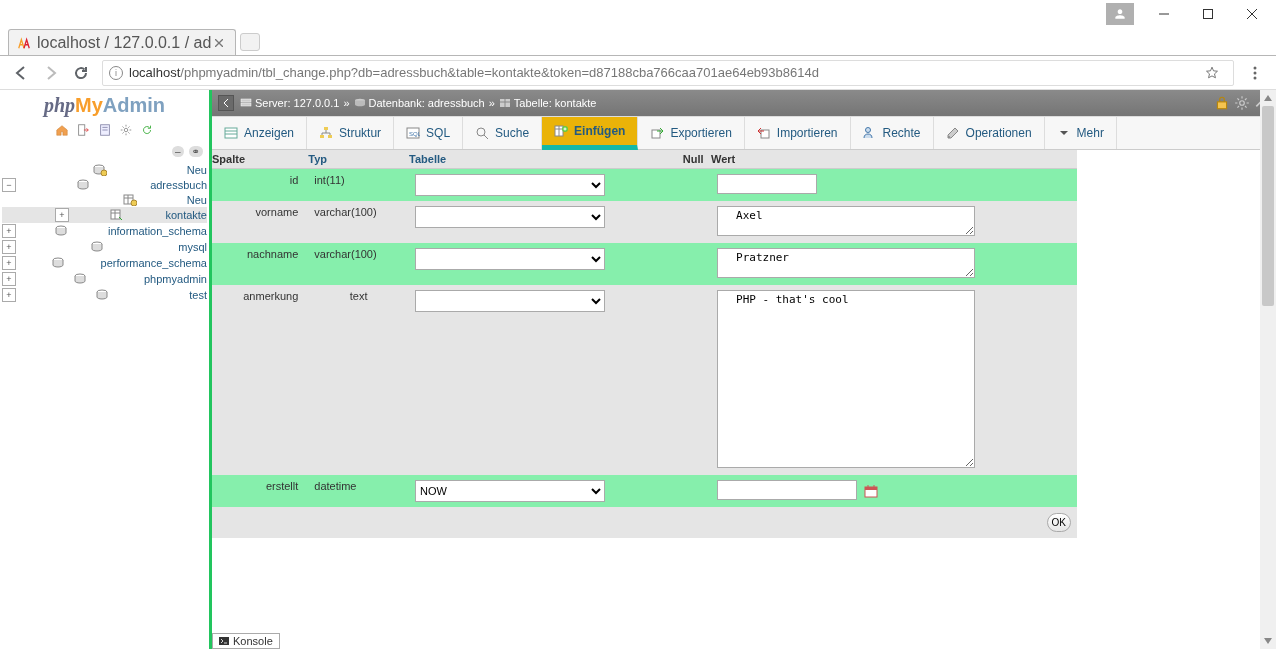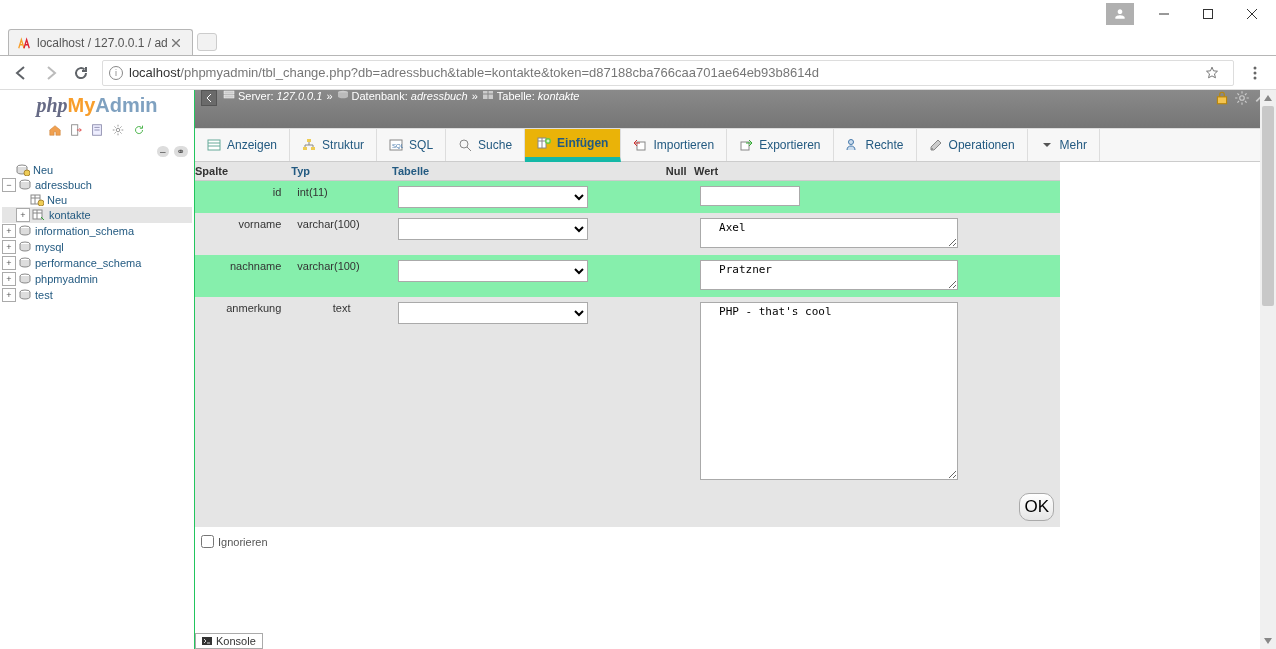--- a/index.html
+++ b/index.html
@@ -8,62 +8,62 @@
 
 .titlebar { height: 28px; background: #fff; display: flex; justify-content: flex-end; align-items: center; padding: 0 2px; }
 .titlebar .avatar-box { width: 28px; height: 22px; background: #b0b0b0; display: flex; align-items: center; justify-content: center; margin-right: 8px; }
 .titlebar .avatar-box svg { width: 14px; height: 14px; fill: #fff; }
 .titlebar .win-btn { width: 44px; height: 28px; display: flex; align-items: center; justify-content: center; cursor: pointer; }
 .titlebar .win-btn svg { stroke: #333; stroke-width: 1; fill: none; }
 
 .tabbar { height: 28px; background: #fff; display: flex; align-items: flex-end; padding-left: 8px; border-bottom: 1px solid #b6b6b6; }
 .tab { height: 26px; background: #f2f2f2; border: 1px solid #b6b6b6; border-bottom: none; border-radius: 3px 3px 0 0; display: flex; align-items: center; padding: 0 8px; min-width: 170px; position: relative; }
 .tab .favicon { width: 14px; height: 14px; margin-right: 6px; }
-.tab .tab-title { color: #555; font-size: 12px; }
+.tab .tab-title { color: #555; font-size: 16px; }
 .tab .tab-close { margin-left: auto; width: 16px; height: 16px; display: flex; align-items: center; justify-content: center; cursor: pointer; }
 .tab .tab-close svg { stroke: #777; stroke-width: 1.3; }
 .newtab { width: 20px; height: 18px; margin-left: 4px; margin-bottom: 4px; background: #f2f2f2; border: 1px solid #ccc; border-radius: 3px; }
 
 .addrbar { height: 34px; display: flex; align-items: center; padding: 0 6px; border-bottom: 1px solid #ddd; }
 .nav-btn { width: 30px; height: 30px; display: flex; align-items: center; justify-content: center; cursor: pointer; }
 .nav-btn.dis svg { stroke: #bbb; }
 .nav-btn svg { stroke: #5f6368; stroke-width: 2; fill: none; }
 .url-box { flex: 1; height: 26px; border: 1px solid #ddd; border-radius: 2px; display: flex; align-items: center; padding: 0 6px; margin: 0 6px; }
 .url-box .info-icon { width: 14px; height: 14px; border: 1px solid #888; border-radius: 50%; display: flex; align-items: center; justify-content: center; font-size: 9px; color: #888; margin-right: 6px; }
 .url-box .url-text { font-size: 13px; color: #777; }
 .url-box .url-text .host { color: #333; }
 .star-btn, .menu-btn { width: 30px; height: 30px; display: flex; align-items: center; justify-content: center; cursor: pointer; }
 
 
 .app { display: flex; height: calc(100vh - 90px); }
-.sidebar { width: 195px; background: #fff; border-right: 1px solid #22c55e; display: flex; flex-direction: column; }
+.sidebar { width: 212px; background: #fff; border-right: 3px solid #22c55e; display: flex; flex-direction: column; }
 .logo { padding: 4px 8px; text-align: center; }
 .logo .phptxt { font-size: 20px; font-weight: bold; }
 .logo .php1 { color: #666a85; font-family: Georgia, serif; font-style: italic; }
 .logo .php2 { color: #f89e2b; }
 .logo .php3 { color: #7fa1c0; }
 .icon-row { text-align: center; padding: 2px 0 4px; }
 .icon-row span { display: inline-block; width: 14px; height: 14px; margin: 0 2px; }
 .tabs-mini { display: flex; border-bottom: 1px solid #ddd; padding: 0 4px; }
 .tabs-mini a { padding: 3px 6px; color: #235a81; font-size: 11px; cursor: pointer; }
 .toggle-row { text-align: right; padding: 2px 6px; }
 .toggle-row span { display: inline-block; background: #ddd; border-radius: 8px; padding: 0 3px; font-size: 10px; color: #555; margin-left: 2px; }
 
 .tree { padding: 4px 2px; font-size: 11px; color: #235a81; overflow-y: auto; flex: 1; }
-.tree-row { display: flex; align-items: center; padding: 1px 0; white-space: nowrap; cursor: pointer; }
+.tree-row { display: flex; align-items: center; padding: 1px 0; white-space: nowrap; cursor: pointer; justify-content: space-between; }
 .tree-row.sel { background: #e5e5e5; }
 .tree .tog { width: 14px; height: 14px; border: 1px solid #aaa; background: #fff; display: inline-flex; align-items: center; justify-content: center; font-size: 9px; line-height: 1; color: #555; margin-right: 2px; flex-shrink: 0; }
 .tree .sp { display: inline-block; width: 14px; flex-shrink: 0; }
 .tree .ic { width: 14px; height: 12px; display: inline-flex; align-items: center; justify-content: center; margin-right: 3px; flex-shrink: 0; }
 .tree .lbl { color: #235a81; }
 
 .main { flex: 1; display: flex; flex-direction: column; background: #fff; overflow: hidden; }
-.breadcrumb { height: 38px; background: #888; background: linear-gradient(#8a8a8a,#757575); color: #fff; display: flex; align-items: flex-start; padding: 0 6px; font-size: 11px; }
+.breadcrumb { height: 26px; background: #888; background: linear-gradient(#8a8a8a,#757575); color: #fff; display: flex; align-items: center; padding: 0 6px; font-size: 11px; }
 .breadcrumb .arrow-back { width: 16px; height: 16px; background: #6a6a6a; border: 1px solid #555; display: flex; align-items: center; justify-content: center; margin-right: 6px; cursor: pointer; }
-.breadcrumb a { color: #fff; text-decoration: none; cursor: pointer; font-style: italic; }
+.breadcrumb a { color: #fff; text-decoration: none; cursor: pointer; }
 .breadcrumb .sep { margin: 0 4px; color: #fff; }
 .breadcrumb .bc-ic { display: inline-block; width: 12px; height: 10px; margin-right: 3px; vertical-align: middle; }
 .breadcrumb .right-icons { margin-left: auto; display: flex; gap: 4px; }
 .breadcrumb .right-icons span { width: 16px; height: 16px; display: flex; align-items: center; justify-content: center; cursor: pointer; }
 
 .topnav { height: 34px; background: #f7f7f7; border-top: 1px solid #ddd; border-bottom: 1px solid #ccc; display: flex; align-items: stretch; }
 .topnav .item { display: flex; align-items: center; padding: 0 12px; border-right: 1px solid #ddd; color: #235a81; font-size: 12px; cursor: pointer; gap: 6px; }
 .topnav .item.active { background: #eab308; border-bottom: 5px solid #14b8a6; margin-bottom: -1px; font-weight: bold; }
 .topnav .item .nic { width: 14px; height: 14px; display: inline-block; }
 
@@ -77,21 +77,21 @@
 table.ins .col-sp { text-align: right; padding-right: 10px; }
 table.ins select { width: 190px; height: 22px; border: 1px solid #aaa; background: #fff; font-size: 11px; }
 table.ins input[type=text] { height: 20px; border: 1px solid #aaa; padding: 0 4px; font-size: 11px; }
 table.ins textarea { border: 1px solid #aaa; padding: 2px 18px; font-family: monospace; font-size: 11px; resize: both; }
 .wert-s { width: 100px; }
 .wert-m { width: 258px; height: 30px; }
 .wert-l { width: 258px; height: 178px; }
 .cal-ic { display: inline-block; width: 14px; height: 14px; margin-left: 4px; vertical-align: middle; cursor: pointer; }
 
 .ok-row { background: #e5e5e5; padding: 6px; text-align: right; width: 865px; }
-.ok-btn { background: linear-gradient(#fff,#e6e6e6); border: 1px solid #aaa; border-radius: 10px; padding: 3px 4px; font-size: 17px; cursor: pointer; }
+.ok-btn { background: linear-gradient(#fff,#e6e6e6); border: 1px solid #aaa; border-radius: 10px; padding: 3px 4px; font-size: 10px; cursor: pointer; }
 
 .ignore-row { padding: 8px 6px 2px; font-size: 11px; color: #555; display: flex; align-items: center; gap: 4px; }
 .konsole { position: absolute; bottom: 0; left: 0; background: #fff; border: 1px solid #aaa; padding: 1px 6px; font-size: 11px; color: #333; display: flex; align-items: center; gap: 4px; }
 
 .scrollbar-v { position: absolute; right: 0; top: 90px; bottom: 0; width: 16px; background: #f0f0f0; }
 .scrollbar-v .thumb { position: absolute; left: 2px; right: 2px; top: 16px; height: 200px; background: #c8c8c8; border-radius: 2px; }
 .scrollbar-v .arr { position: absolute; left: 0; right: 0; height: 16px; display: flex; align-items: center; justify-content: center; }
 .scrollbar-v .arr.top { top: 0; }
 .scrollbar-v .arr.bot { bottom: 0; }
 </style>
@@ -390,31 +390,31 @@
               <line x1="1" y1="5" x2="9" y2="5" stroke="#888"></line>
               <line x1="5" y1="2" x2="5" y2="12" stroke="#888"></line>
               <circle cx="11" cy="5" r="3" fill="#6c4"></circle>
               <line x1="11" y1="3.5" x2="11" y2="6.5" stroke="#fff"></line>
               <line x1="9.5" y1="5" x2="12.5" y2="5" stroke="#fff"></line>
             </svg></span>
           <span>Einfügen</span>
         </div>
       <div class="item">
           <span class="nic"><svg viewBox="0 0 14 14">
+              <rect x="2" y="4" width="8" height="8" fill="#fff" stroke="#888"></rect>
+              <path d="M10 2l3 3-3 3M13 5H7" stroke="#3a3" fill="none"></path>
+            </svg></span>
+          <span>Exportieren</span>
+        </div>
+      <div class="item">
+          <span class="nic"><svg viewBox="0 0 14 14">
               <rect x="4" y="4" width="8" height="8" fill="#fff" stroke="#888"></rect>
               <path d="M4 2L1 5l3 3M1 5h6" stroke="#c33" fill="none"></path>
             </svg></span>
           <span>Importieren</span>
-        </div>
-      <div class="item">
-          <span class="nic"><svg viewBox="0 0 14 14">
-              <rect x="2" y="4" width="8" height="8" fill="#fff" stroke="#888"></rect>
-              <path d="M10 2l3 3-3 3M13 5H7" stroke="#3a3" fill="none"></path>
-            </svg></span>
-          <span>Exportieren</span>
         </div>
       <div class="item">
           <span class="nic"><svg viewBox="0 0 14 14">
               <circle cx="5" cy="4" r="2.5" fill="#cde" stroke="#47a"></circle>
               <path d="M1 12c0-3 2-4 4-4s4 1 4 4" fill="#cde" stroke="#47a"></path>
             </svg></span>
           <span>Rechte</span>
         </div>
       <div class="item">
           <span class="nic"><svg viewBox="0 0 14 14">
@@ -464,29 +464,40 @@
             <td></td>
             <td><textarea class="wert-m" style="">Pratzner</textarea></td>
           </tr>
           <tr class="even">
             <td class="col-sp">anmerkung</td>
             <td style="text-align:center">text</td>
             <td><select><option></option></select></td>
             <td></td>
             <td><textarea class="wert-l" style="">PHP - that's cool</textarea></td>
           </tr>
+          <tr class="odd">
+            <td class="col-sp">erstellt</td>
+            <td>datetime</td>
+            <td><select><option>NOW</option></select></td>
+            <td></td>
+            <td>
+              <input type="text" style="width: 140px;" value="">
+              <span class="cal-ic"><svg viewBox="0 0 14 14">
+                    <rect x="1" y="3" width="12" height="10" fill="#fff" stroke="#c55"></rect>
+                    <rect x="1" y="3" width="12" height="3" fill="#c55"></rect>
+                    <line x1="4" y1="1" x2="4" y2="4" stroke="#c55"></line>
+                    <line x1="10" y1="1" x2="10" y2="4" stroke="#c55"></line>
+                  </svg></span>
+            </td>
+          </tr>
         </tbody>
       </table>
       <div class="ok-row">
         <button class="ok-btn">OK</button>
       </div>
-      <div class="ignore-row">
-        <input type="checkbox" style="">
-        <span>Ignorieren</span>
-      </div>
       <div class="konsole">
         <span><svg width="10" height="8" viewBox="0 0 10 8">
               <rect x="0" y="0" width="10" height="8" fill="#333"></rect>
               <path d="M2 2l2 2-2 2M5 6h3" stroke="#fff" stroke-width="0.8" fill="none"></path>
             </svg></span>
         <span>Konsole</span>
       </div>
     </div>
   </div>
 </div>

